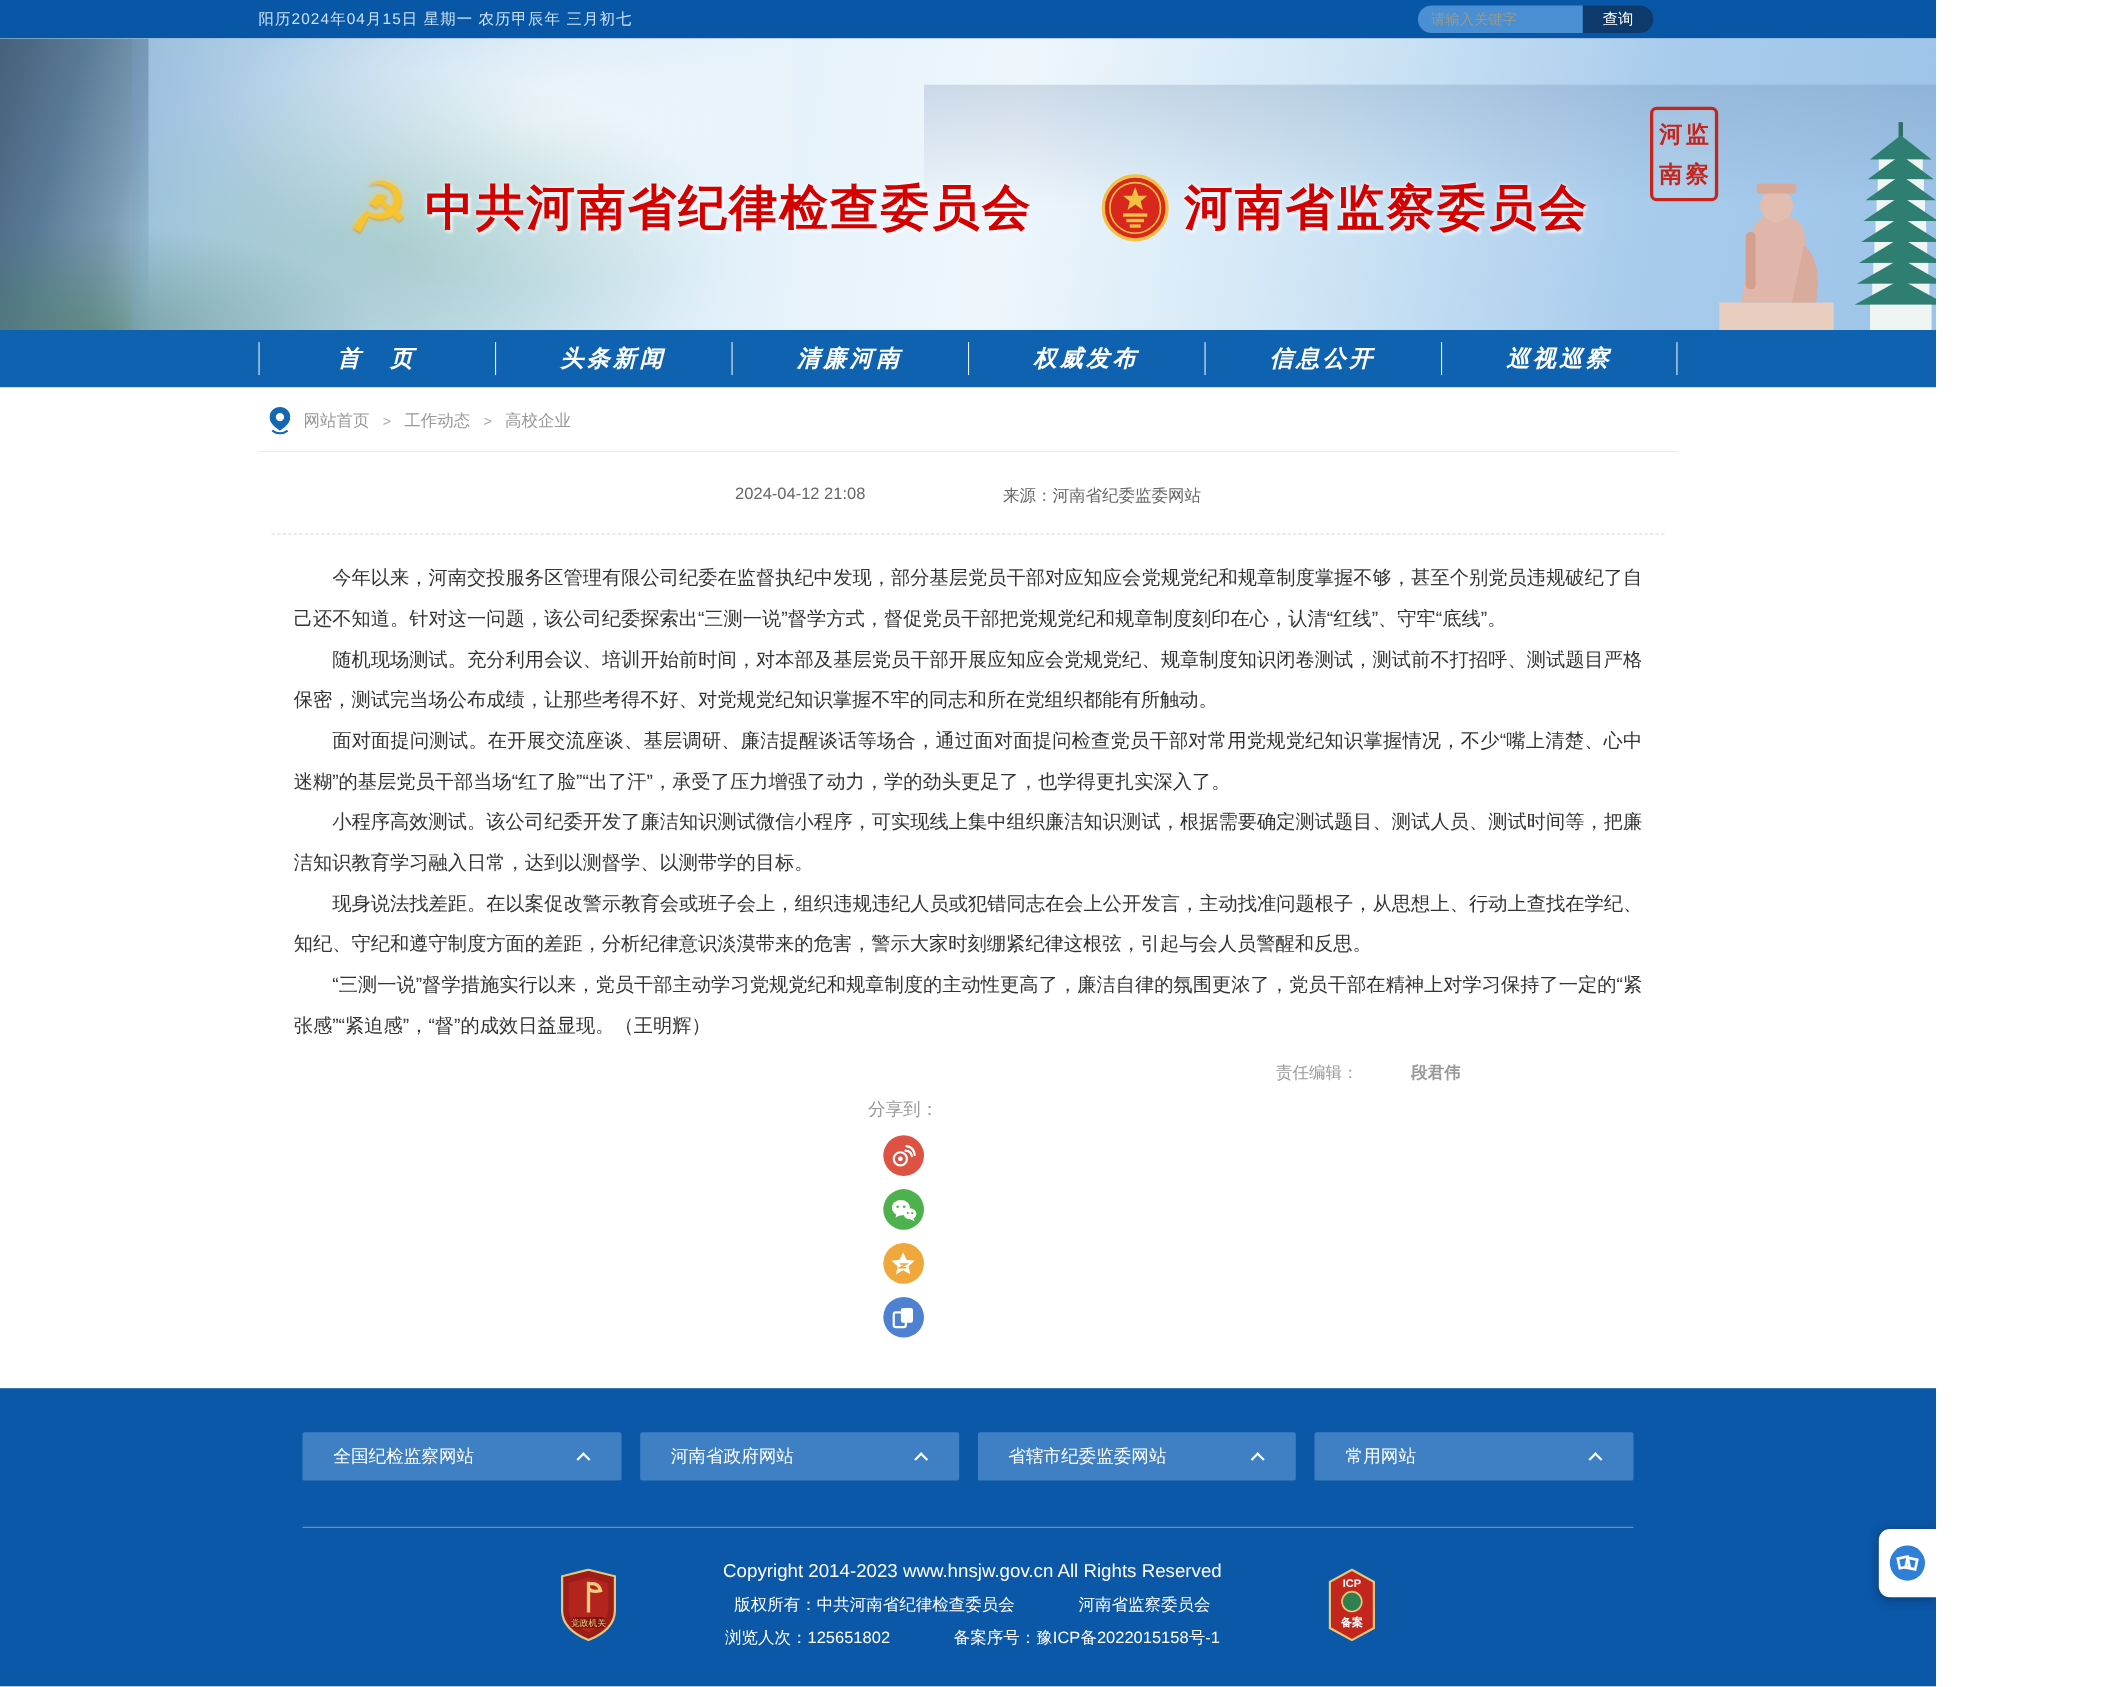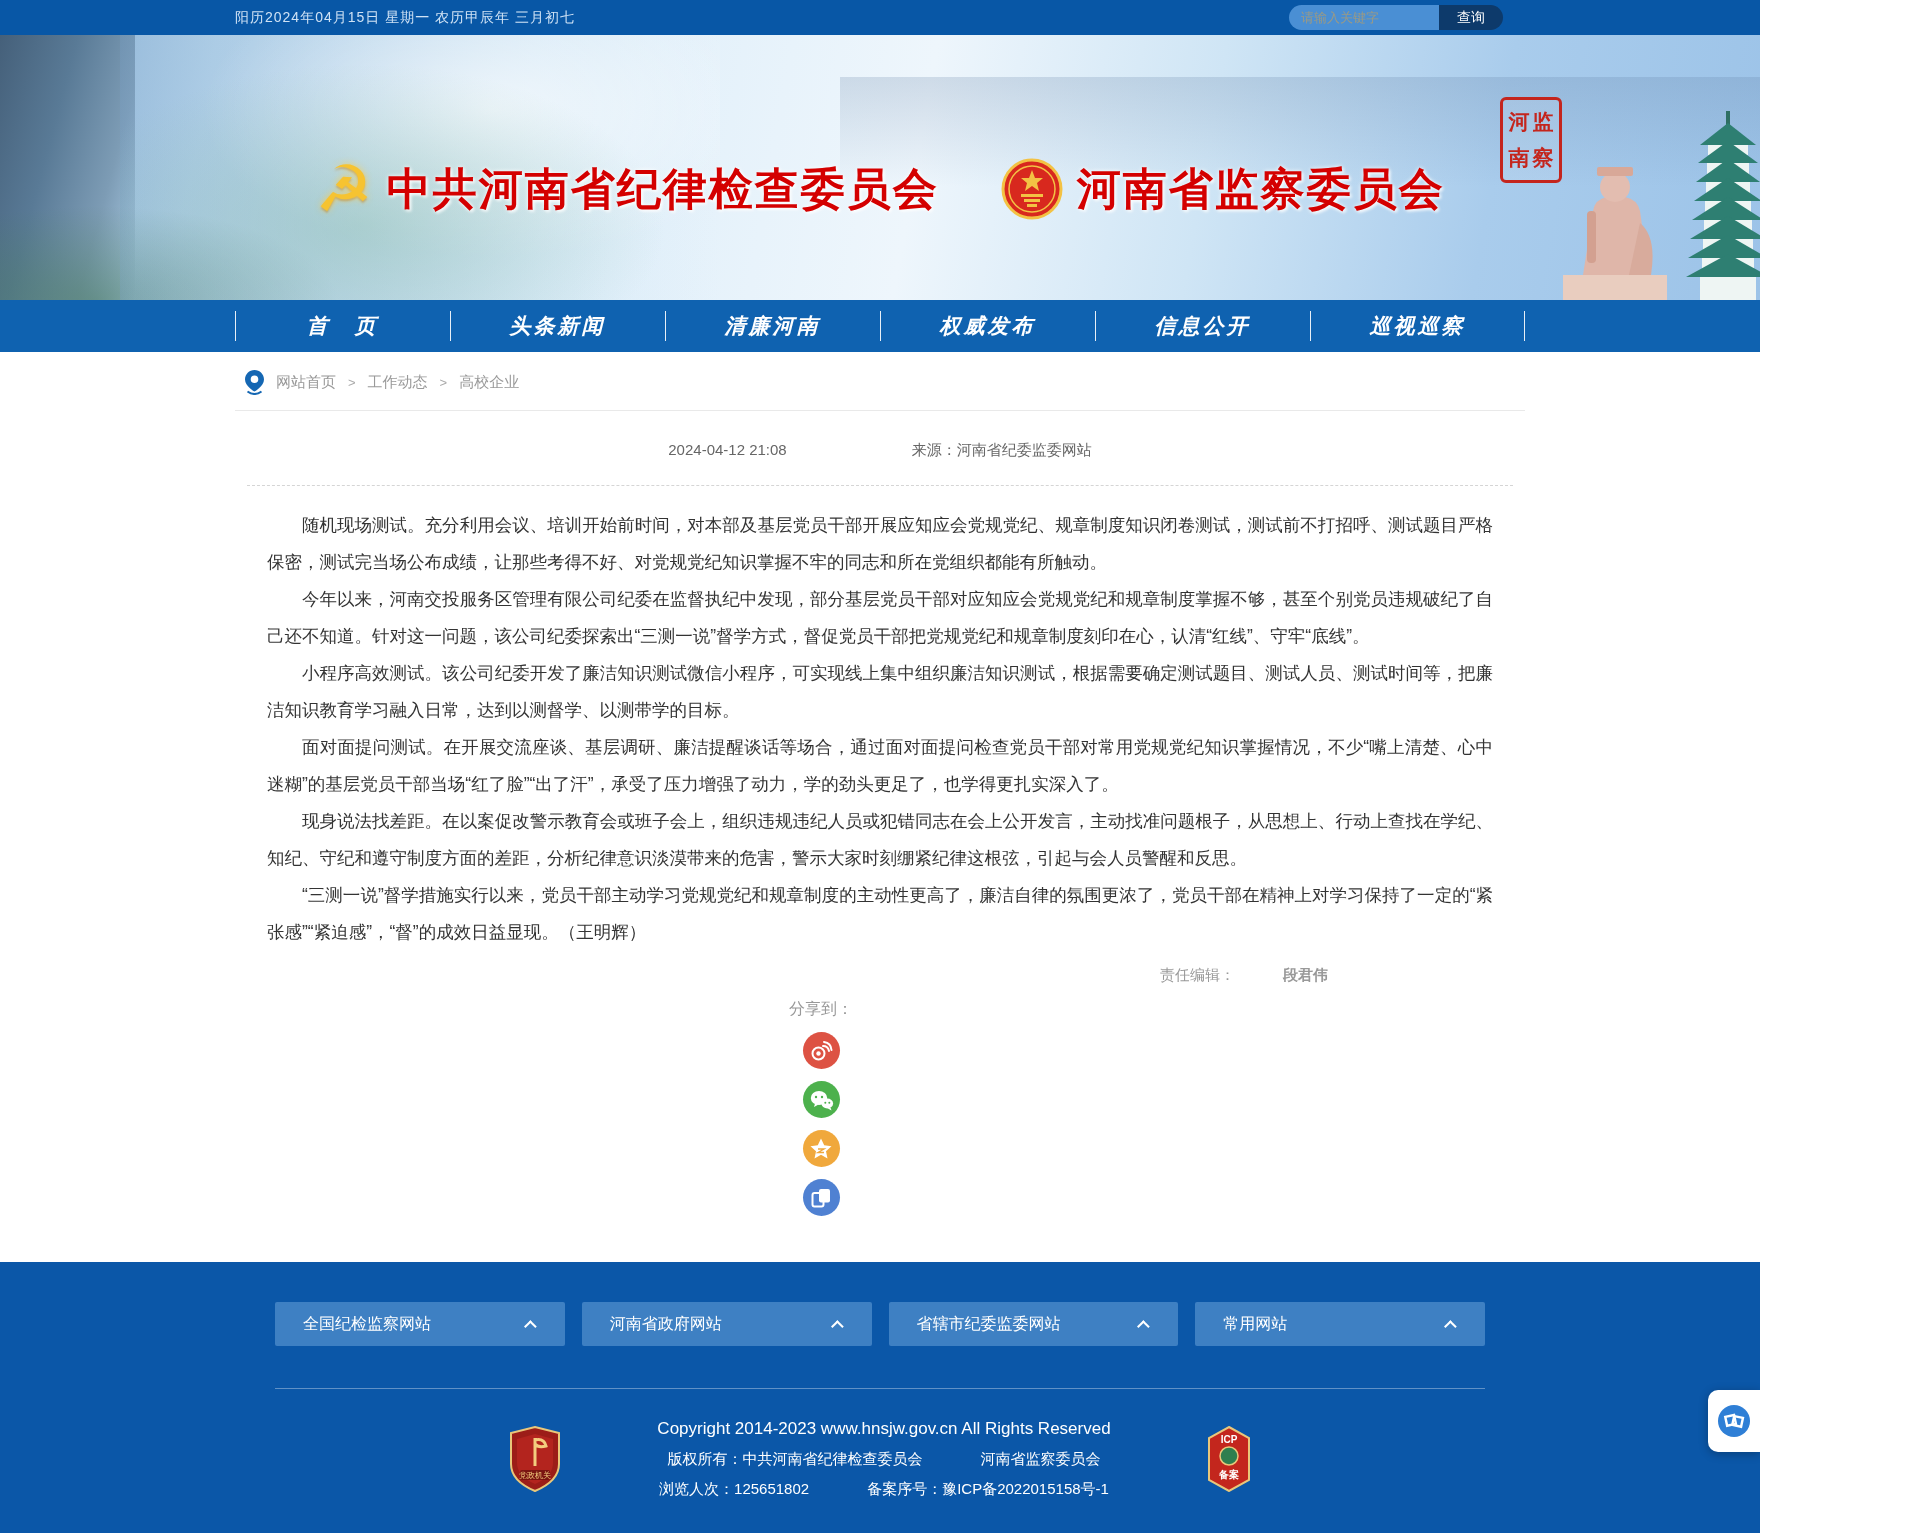--- a/index.html
+++ b/index.html
@@ -204,24 +204,24 @@
 
   <div class="article">
     <div class="art-meta">
       <span>2024-04-12 21:08</span>
       <span>
         <span>来源：</span><span>河南省纪委监委网站</span>
       </span>
     </div>
     <div class="dashed"></div>
     <div class="art-body">
+      <p>今年以来，河南交投服务区管理有限公司纪委在监督执纪中发现，部分基层党员干部对应知应会党规党纪和规章制度掌握不够，甚至个别党员违规破纪了自己还不知道。针对这一问题，该公司纪委探索出“三测一说”督学方式，督促党员干部把党规党纪和规章制度刻印在心，认清“红线”、守牢“底线”。</p>
       <p>随机现场测试。充分利用会议、培训开始前时间，对本部及基层党员干部开展应知应会党规党纪、规章制度知识闭卷测试，测试前不打招呼、测试题目严格保密，测试完当场公布成绩，让那些考得不好、对党规党纪知识掌握不牢的同志和所在党组织都能有所触动。</p>
-      <p>今年以来，河南交投服务区管理有限公司纪委在监督执纪中发现，部分基层党员干部对应知应会党规党纪和规章制度掌握不够，甚至个别党员违规破纪了自己还不知道。针对这一问题，该公司纪委探索出“三测一说”督学方式，督促党员干部把党规党纪和规章制度刻印在心，认清“红线”、守牢“底线”。</p>
+      <p>面对面提问测试。在开展交流座谈、基层调研、廉洁提醒谈话等场合，通过面对面提问检查党员干部对常用党规党纪知识掌握情况，不少“嘴上清楚、心中迷糊”的基层党员干部当场“红了脸”“出了汗”，承受了压力增强了动力，学的劲头更足了，也学得更扎实深入了。</p>
       <p>小程序高效测试。该公司纪委开发了廉洁知识测试微信小程序，可实现线上集中组织廉洁知识测试，根据需要确定测试题目、测试人员、测试时间等，把廉洁知识教育学习融入日常，达到以测督学、以测带学的目标。</p>
-      <p>面对面提问测试。在开展交流座谈、基层调研、廉洁提醒谈话等场合，通过面对面提问检查党员干部对常用党规党纪知识掌握情况，不少“嘴上清楚、心中迷糊”的基层党员干部当场“红了脸”“出了汗”，承受了压力增强了动力，学的劲头更足了，也学得更扎实深入了。</p>
       <p>现身说法找差距。在以案促改警示教育会或班子会上，组织违规违纪人员或犯错同志在会上公开发言，主动找准问题根子，从思想上、行动上查找在学纪、知纪、守纪和遵守制度方面的差距，分析纪律意识淡漠带来的危害，警示大家时刻绷紧纪律这根弦，引起与会人员警醒和反思。</p>
       <p>“三测一说”督学措施实行以来，党员干部主动学习党规党纪和规章制度的主动性更高了，廉洁自律的氛围更浓了，党员干部在精神上对学习保持了一定的“紧张感”“紧迫感”，“督”的成效日益显现。（王明辉）</p>
     </div>
     <div class="editor-row">
       <span>责任编辑：</span><span class="editor-name">段君伟</span>
     </div>
     <div class="share-row">
       <span>分享到：</span>
       <span class="share-ico ico-weibo">
         <svg width="24" height="24" viewBox="0 0 24 24">

